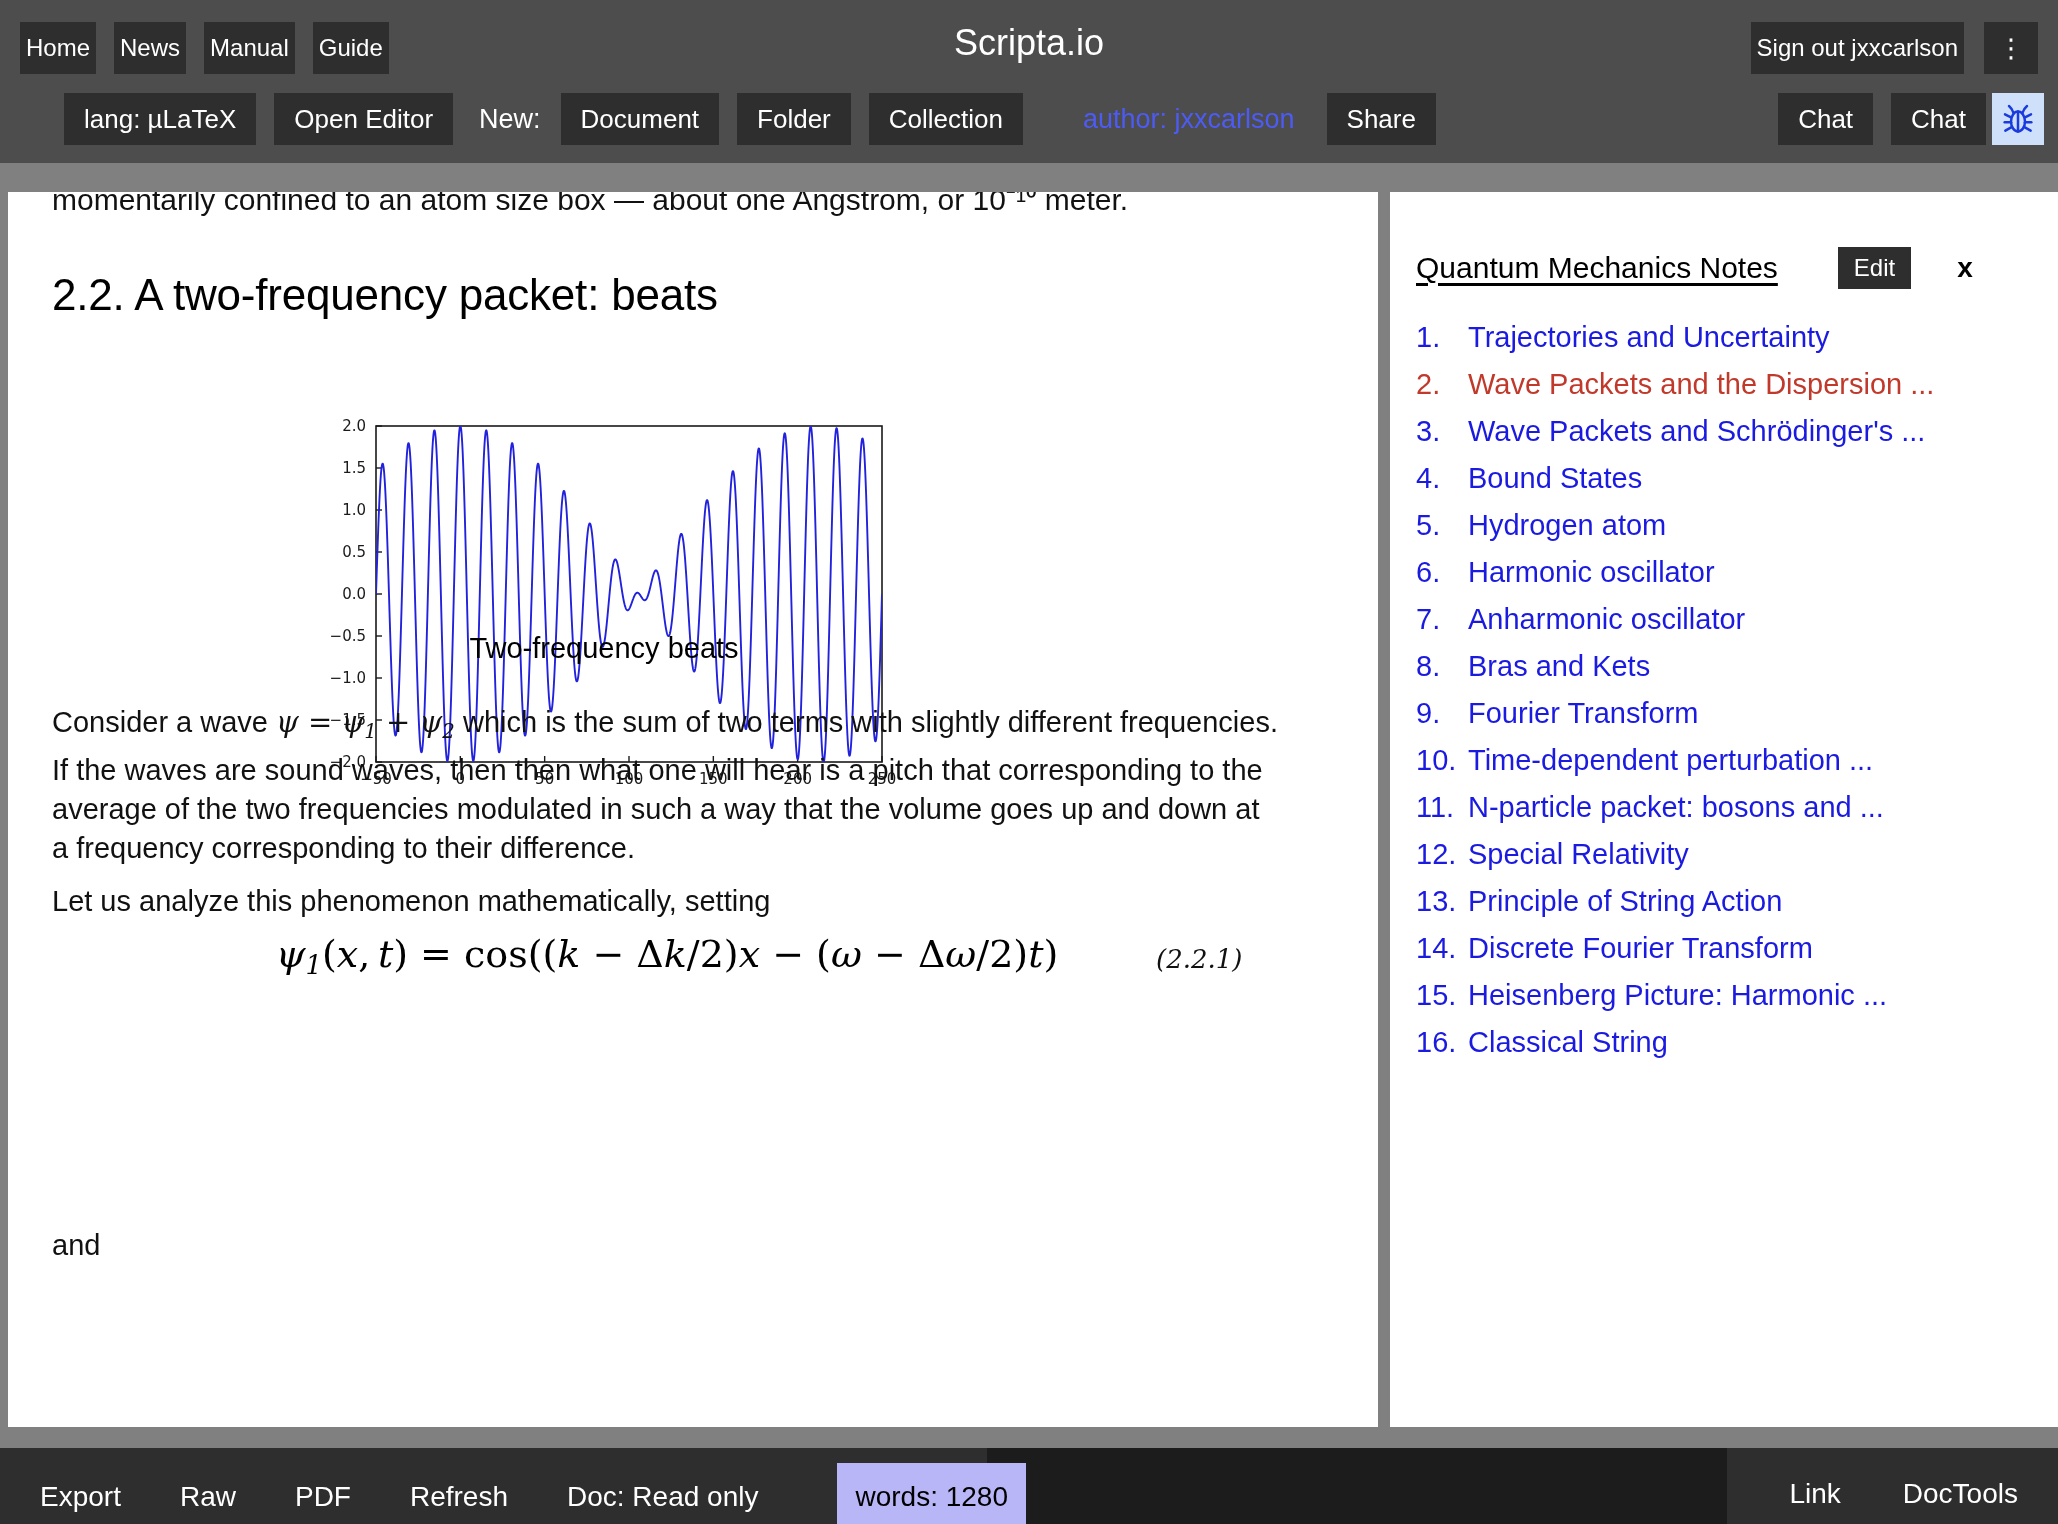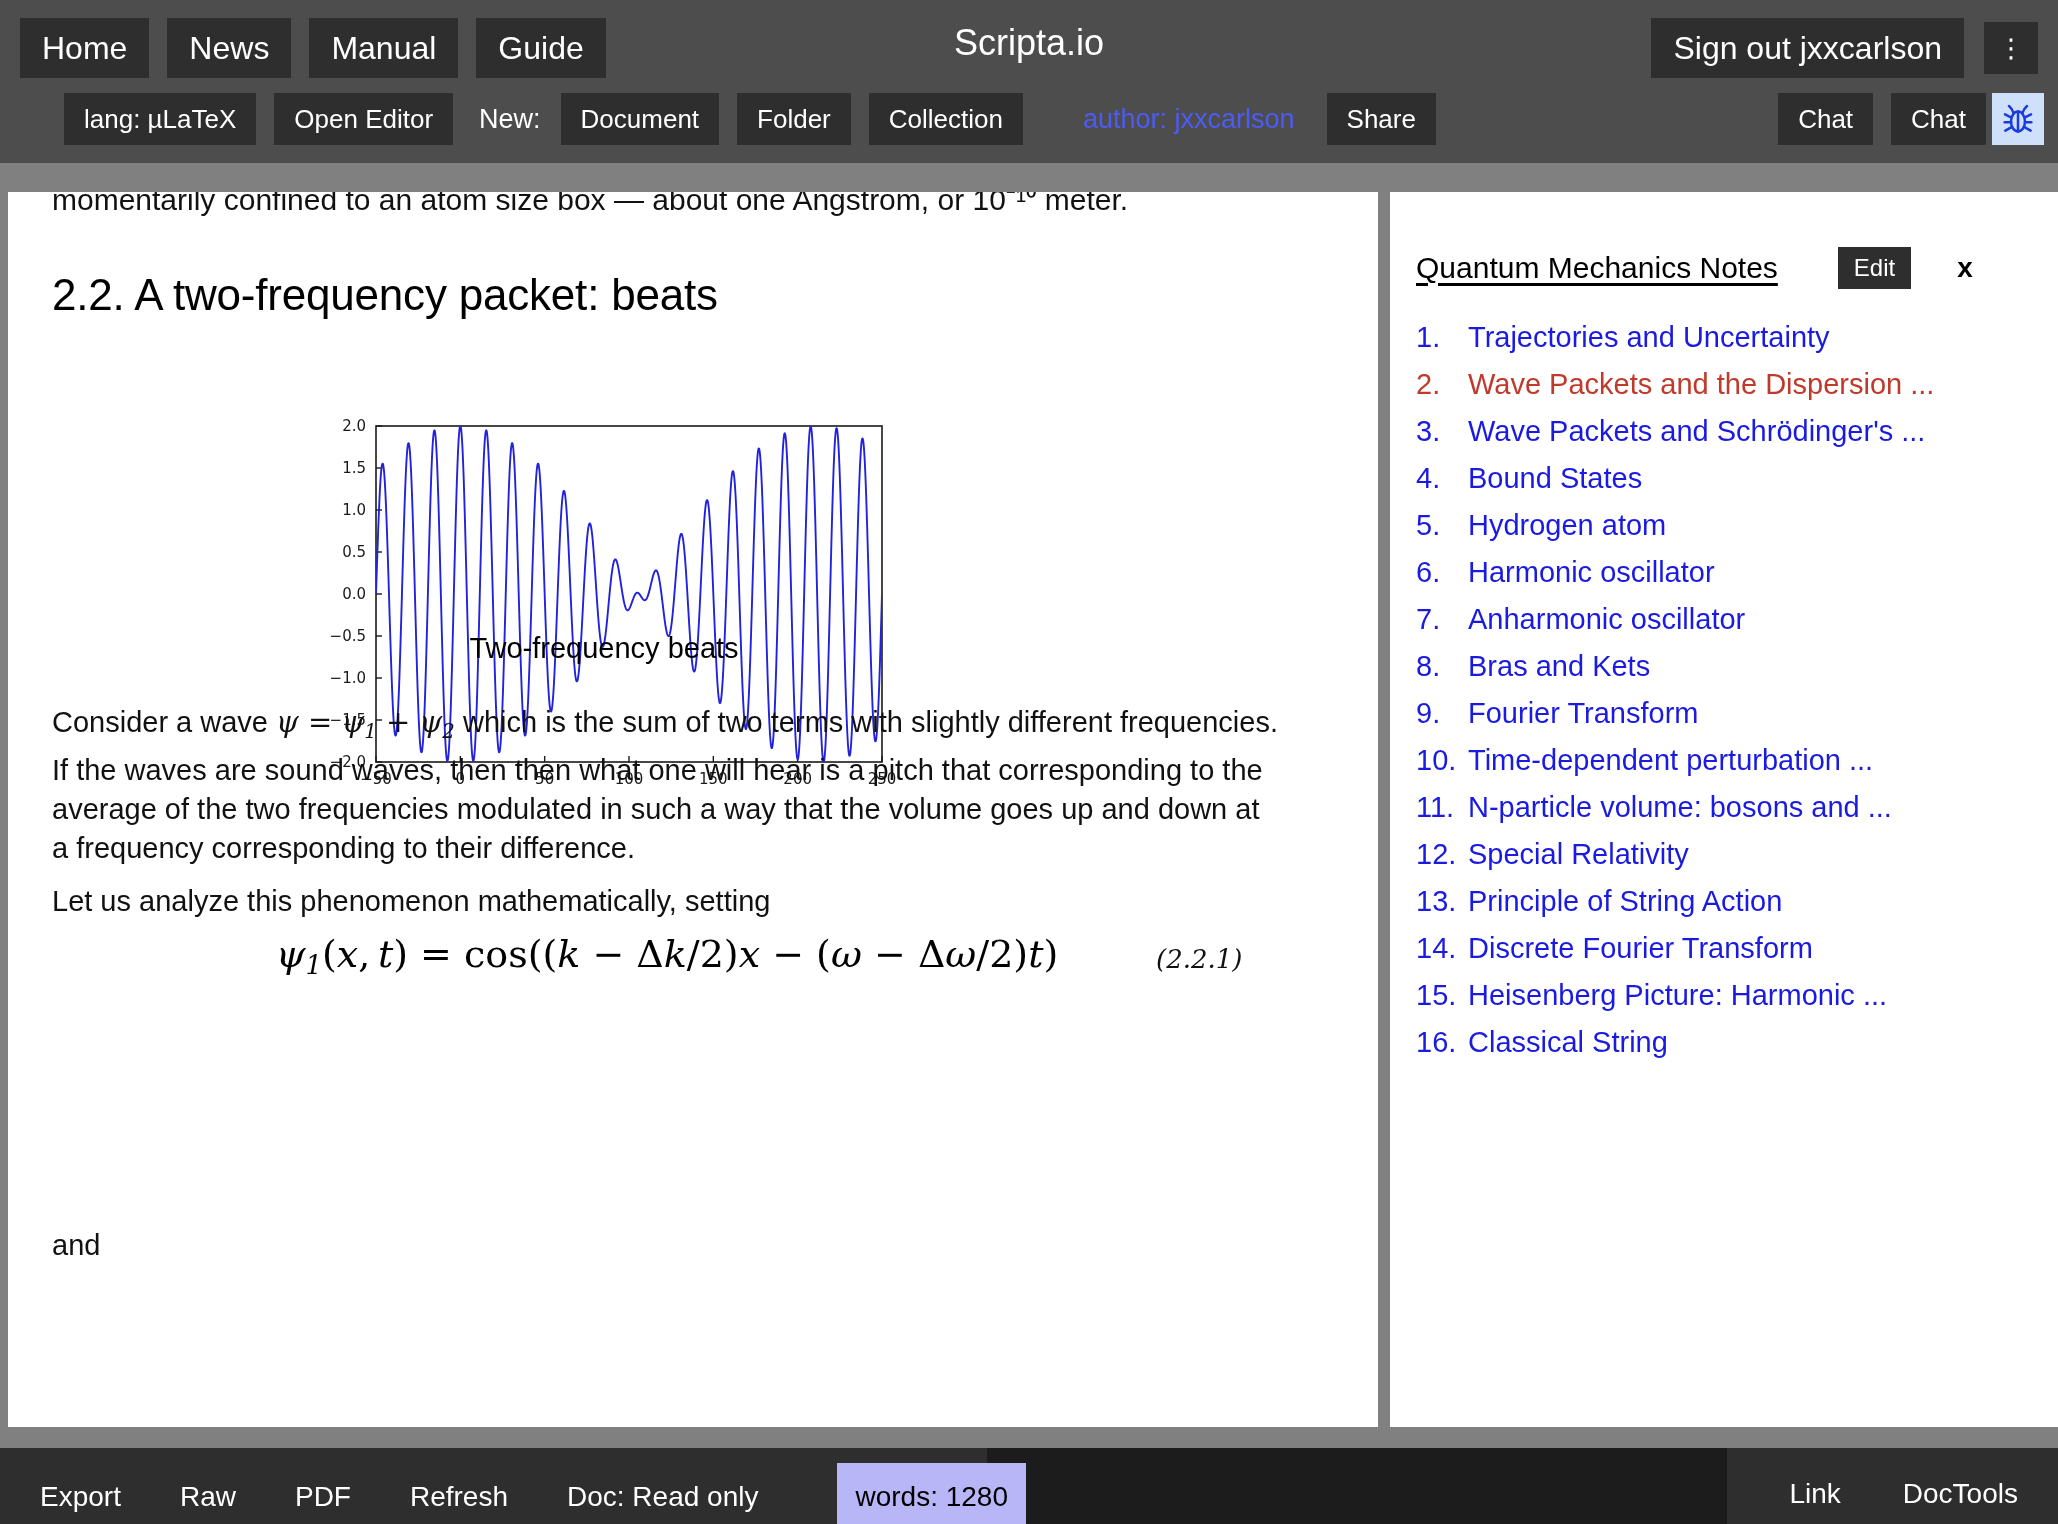--- a/index.html
+++ b/index.html
@@ -15,22 +15,22 @@
   .header {
     position:absolute; left:0; top:0; width:2058px; height:163px;
     background:#4d4d4d;
   }
   .hrow { position:absolute; left:0; width:2058px; display:flex; align-items:center; }
   .hrow1 { top:20px; height:56px; }
   .hrow2 { top:92px; height:54px;padding-left:44px; }
 
   .btn {
     background:#2e2e2e; color:#ffffff;
-    font-size:32px; line-height:1;
-    padding:14px 22px;
+    font-size:24px; line-height:1;
+    padding:14px 6px;
     display:inline-flex; align-items:center; justify-content:center;
     white-space:nowrap; cursor:pointer;
     border:none;
     font-family:"Liberation Sans", sans-serif;
   }
   .btn.sm { padding:13px 20px; font-size:26px; }
   .btn.kebab { padding:13px 14px; font-size:26px; letter-spacing:0; }
 
   .plain {
     color:#ffffff; font-size:27px; white-space:nowrap;
@@ -337,21 +337,21 @@
       <div class="toc-item">
         <span class="num">9.</span>
         <span>Fourier Transform</span>
       </div>
       <div class="toc-item">
         <span class="num">10.</span>
         <span>Time-dependent perturbation ...</span>
       </div>
       <div class="toc-item">
         <span class="num">11.</span>
-        <span>N-particle volume: bosons and ...</span>
+        <span>N-particle packet: bosons and ...</span>
       </div>
       <div class="toc-item">
         <span class="num">12.</span>
         <span>Special Relativity</span>
       </div>
       <div class="toc-item">
         <span class="num">13.</span>
         <span>Principle of String Action</span>
       </div>
       <div class="toc-item">

